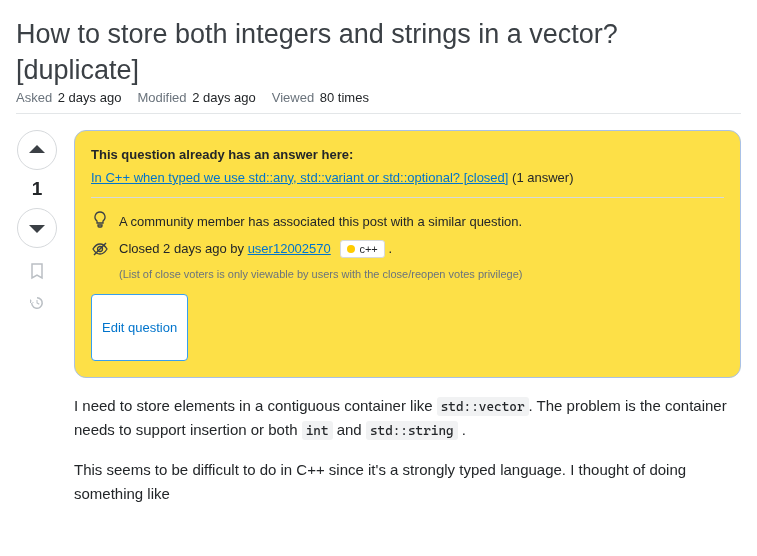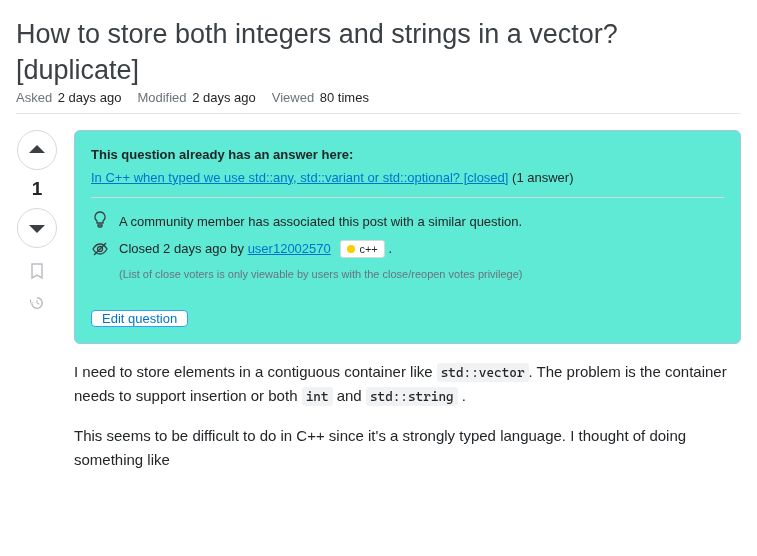--- a/index.html
+++ b/index.html
@@ -8,32 +8,32 @@
 .meta-row { display: flex; gap: 16px; padding-bottom: 8px; border-bottom: 1px solid #e3e6e8; margin-bottom: 16px; font-size: 13px; }
 .meta-item { color: #232629; }
 .meta-label { color: #6a737c; margin-right: 2px; }
 .content-area { display: flex; gap: 16px; }
 .vote-col { display: flex; flex-direction: column; align-items: center; gap: 8px; width: 42px; }
 .vote-btn { width: 40px; height: 40px; border: 1px solid #d6d9dc; border-radius: 50%; background: #fff; display: flex; align-items: center; justify-content: center; cursor: pointer; }
 .vote-btn svg { width: 18px; height: 18px; }
 .vote-count { font-size: 19px; font-weight: 600; color: #232629; text-align: center; }
 .side-icon { color: #babfc4; width: 18px; height: 18px; cursor: pointer; margin-top: 6px; }
 .main-col { flex: 1; min-width: 0; }
-.notice { border: 1px solid #a9c1e6; background: #5eead4; border-radius: 6px; padding: 16px; margin-bottom: 16px; font-size: 13px; }
+.notice { border: 1px solid #a9c1e6; background: #fde047; border-radius: 12px; padding: 16px; margin-bottom: 16px; font-size: 13px; }
 .notice-heading { font-weight: 700; margin-bottom: 8px; }
 .dup-link { color: #0074cc; text-decoration: underline; }
 .dup-count { color: #232629; }
 .notice hr { border: 0; border-top: 1px solid #d6d9dc; margin: 12px 0; }
 .notice-row { display: flex; align-items: flex-end; gap: 10px; margin-bottom: 10px; }
 .notice-icon { width: 18px; height: 18px; flex-shrink: 0; color: #3b4045; margin-top: 1px; }
 .user-link { color: #0074cc; }
 .gold-badge { display: inline-flex; align-items: center; background: #fff; border: 1px solid #d6d9dc; border-radius: 3px; padding: 2px 6px; font-size: 11px; margin-left: 6px; gap: 4px; }
 .gold-dot { width: 8px; height: 8px; border-radius: 50%; background: #ffcc01; }
 .notice-privilege { color: #6a737c; font-size: 11px; margin-bottom: 14px; margin-left: 28px; }
-.edit-btn { color: #0074cc; border: 1px solid #379fef; background: #fff; border-radius: 4px; padding: 0 10px; font-size: 13px; cursor: pointer; margin-top: 16px; }
+.edit-btn { color: #0074cc; border: 1px solid #379fef; background: #fff; border-radius: 4px; padding: 25px 10px; font-size: 13px; cursor: pointer; }
 .body-text { font-size: 15px; line-height: 1.6; color: #232629; }
 .body-text p { margin-bottom: 16px; }
 .inline-code { background: #f1f2f3; padding: 2px 4px; border-radius: 3px; font-family: ui-monospace, "Cascadia Mono", Menlo, Consolas, monospace; font-size: 13px; }
 .code-block { background: #f6f6f6; padding: 12px; border-radius: 6px; font-family: ui-monospace, "Cascadia Mono", Menlo, Consolas, monospace; font-size: 13px; margin-bottom: 16px; white-space: pre; overflow-x: auto; }
 .tok-type { color: #2f6f9f; }
 </style>
 </head>
 <body>
 
 <h1 class="title">How to store both integers and strings in a vector? [duplicate]</h1>

